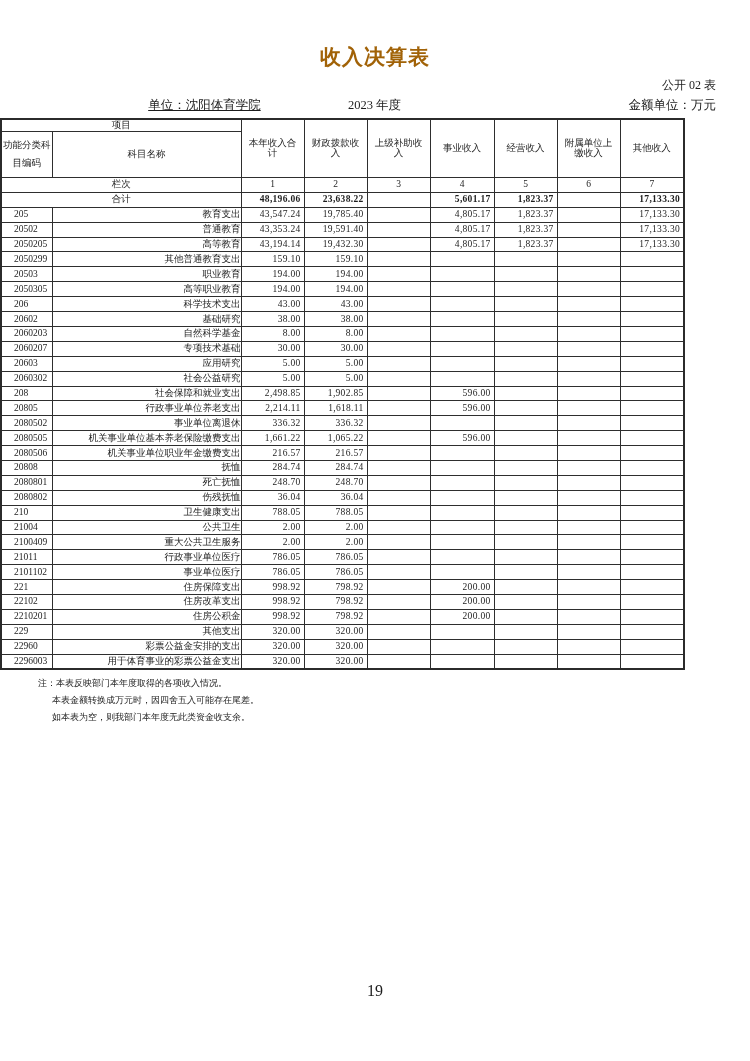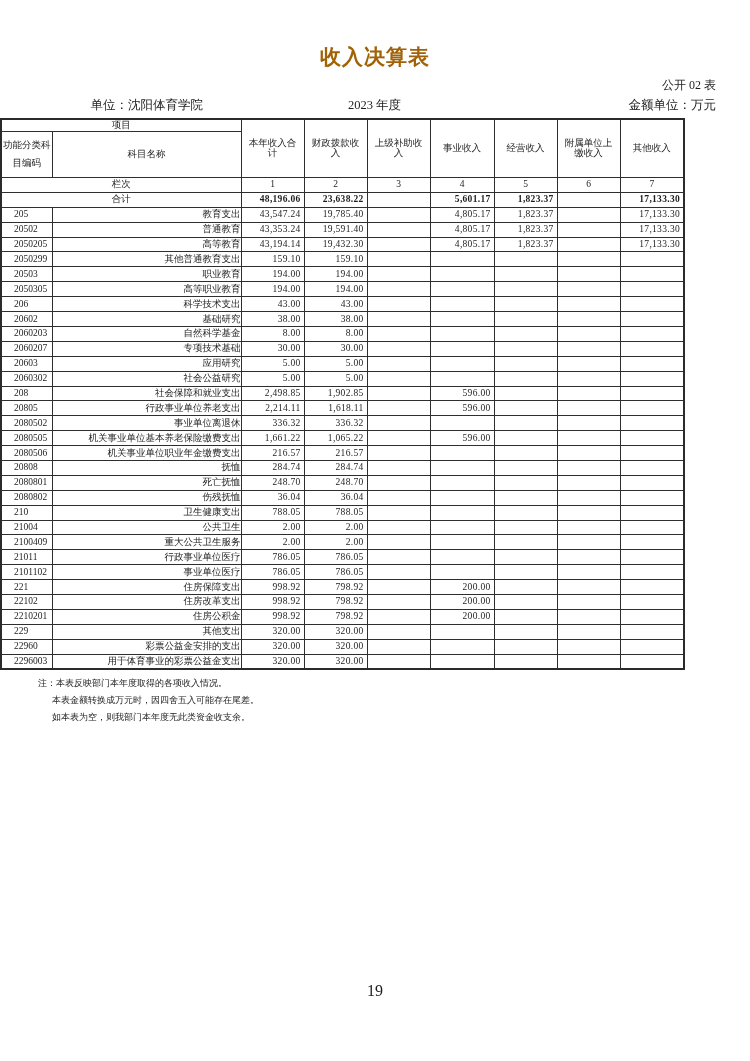--- a/index.html
+++ b/index.html
@@ -24,21 +24,21 @@
     margin:6px 34px 0 0;
     text-align:right;
     font-size:12px;
   }
   .meta-row {
     display:flex;
     margin:3px 34px 4px 33px;
     font-size:12.5px;
     align-items:baseline;
   }
-  .meta-left  { flex:1; text-align:center; }
+  .meta-left  { flex:1; text-align:right;text-decoration:underline; }
   .meta-center{ flex:1; text-align:center; }
   .meta-right { flex:1; text-align:right; }
 
   table.fin {
     width:683px;
     border-collapse:collapse;
     table-layout:fixed;
     border:2px solid #2b2b2b;
   }
   table.fin td {

